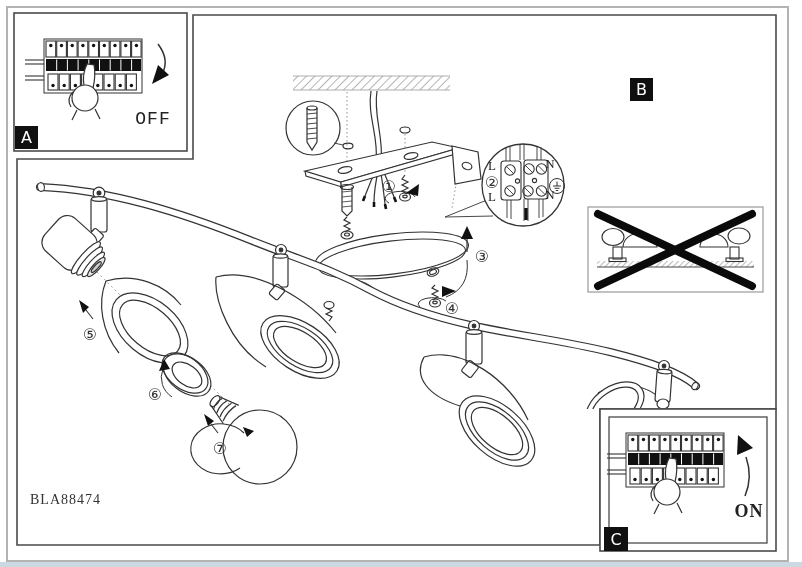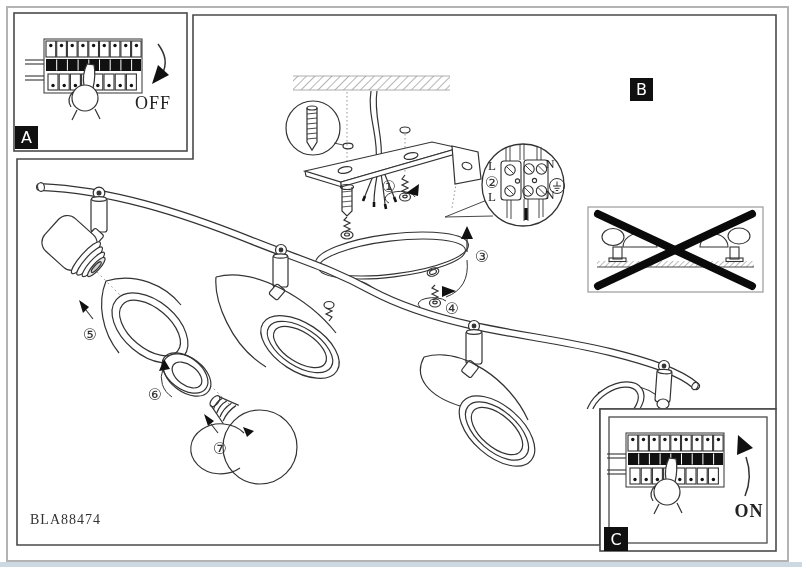--- a/index.html
+++ b/index.html
@@ -392,34 +392,34 @@
       <line x1="598" y1="214" x2="752" y2="286"></line>
       <line x1="598" y1="286" x2="752" y2="214"></line>
     </g>
   </g>
 </svg>
 
 <span class="corner-label" style="left:15px;top:126px;">A</span>
 <span class="corner-label" style="left:630px;top:78px;">B</span>
 <span class="corner-label" style="left:604px;top:527px;width:24px;height:24px;">C</span>
 
-<span class="txt switch-label serif" style="left:153px;top:103px;">OFF</span>
+<span class="txt switch-label serif" style="left:153px;top:119px;font-family:Liberation Mono, monospace;">OFF</span>
 <span class="txt switch-label serif" style="left:749px;top:511px;font-weight:bold;">ON</span>
 
 <span class="txt stepnum" style="left:389px;top:186px;">①</span>
 <span class="txt stepnum" style="left:492px;top:182px;">②</span>
 <span class="txt stepnum" style="left:482px;top:256px;">③</span>
 <span class="txt stepnum" style="left:452px;top:308px;">④</span>
 <span class="txt stepnum" style="left:90px;top:334px;">⑤</span>
 <span class="txt stepnum" style="left:155px;top:394px;">⑥</span>
 <span class="txt stepnum" style="left:220px;top:448px;">⑦</span>
 
 <span class="txt term-letter serif" style="left:492px;top:166px;">L</span>
 <span class="txt term-letter serif" style="left:550px;top:164px;">N</span>
 <span class="txt term-letter serif" style="left:492px;top:197px;">L</span>
 <span class="txt term-letter serif" style="left:550px;top:195px;">N</span>
 
-<span class="code serif" style="left:30px;top:512px;">BLA88474</span>
+<span class="code serif" style="left:30px;top:492px;">BLA88474</span>
 
 <div class="footer-strip"></div>
 <div style="position:absolute;left:6px;top:6px;width:779px;height:552px;border:2px solid #b3b3b3;pointer-events:none;"></div>
 
 </div>
 
 </body></html>

